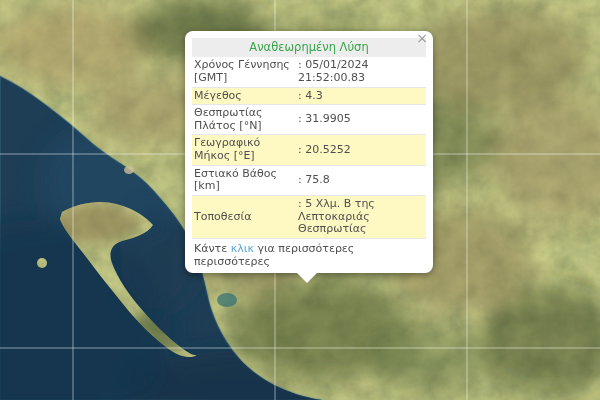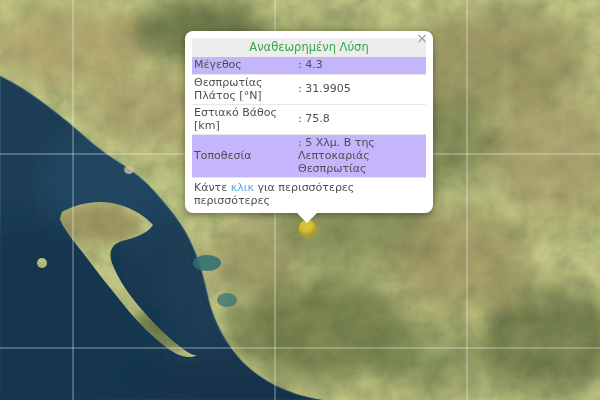--- a/index.html
+++ b/index.html
@@ -35,21 +35,21 @@
   .popup .hdr{
     background:#ededed;color:#3aa44a;text-align:center;
     padding:3px 2px;font-size:11.5px;
   }
   .popup table{
     border-collapse:collapse;width:100%;font-size:11px;color:#4f4f4f;
     table-layout:fixed;
   }
   .popup td{padding:2px 2px;vertical-align:middle;border-bottom:1px solid #e6e6e6;}
   .popup td.lbl{width:100px;}
-  .popup tr.shaded td{background:#c4b5fd;margin-top:24px;}
+  .popup tr.shaded td{background:#fef9c3;margin-top:24px;}
   .popup .footer{padding:4px 2px 1px 2px;}
   .popup .footer a{color:#5aa6dd;text-decoration:none;cursor:pointer;text-align:center;}
 </style>
 </head>
 <body>
 
 <div class="screen">
 
   <svg width="600" height="400" viewBox="0 0 600 400">
     <defs>
@@ -130,27 +130,35 @@
     </g>
   </svg>
 
   <div class="marker"></div>
 
   <div class="popup">
     <span class="close">×</span>
     <div class="hdr">Αναθεωρημένη Λύση</div>
     <table>
       <tbody>
+          <tr>
+        <td class="lbl">Χρόνος Γέννησης [GMT]</td>
+        <td class="val">: 05/01/2024 21:52:00.83</td>
+      </tr>
       <tr class="shaded">
         <td class="lbl">Μέγεθος</td>
         <td class="val">: 4.3</td>
       </tr>
       <tr>
         <td class="lbl">Θεσπρωτίας Πλάτος [°N]</td>
         <td class="val">: 31.9905</td>
+      </tr>
+      <tr class="shaded">
+        <td class="lbl">Γεωγραφικό Μήκος [°E]</td>
+        <td class="val">: 20.5252</td>
       </tr>
       <tr>
         <td class="lbl">Εστιακό Βάθος [km]</td>
         <td class="val">: 75.8</td>
       </tr>
       <tr class="shaded">
         <td class="lbl">Τοποθεσία</td>
         <td class="val">: 5 Χλμ. Β της Λεπτοκαριάς Θεσπρωτίας</td>
       </tr>
     </tbody>

